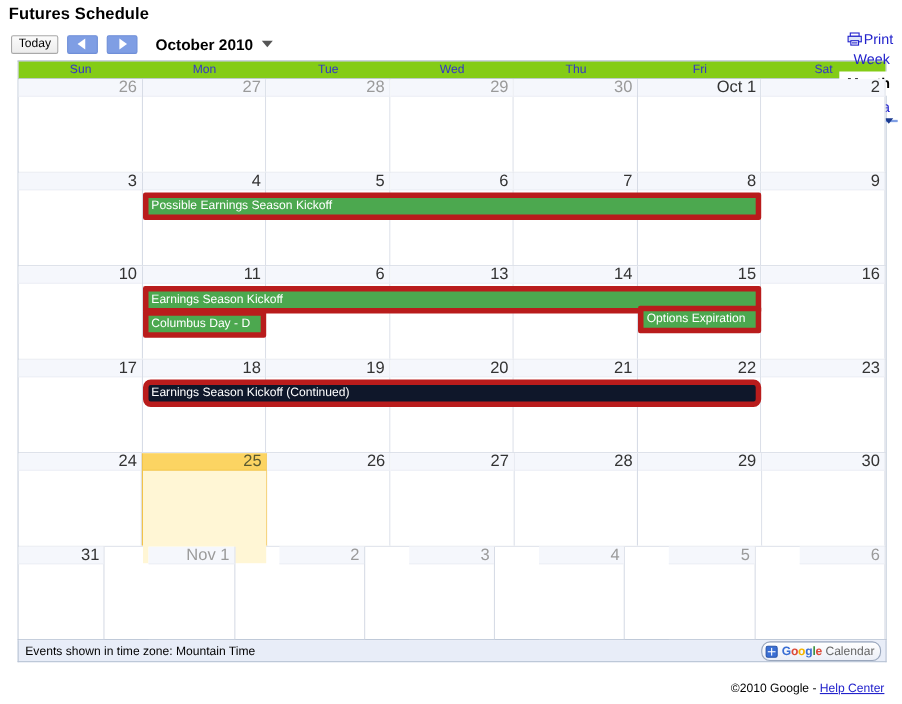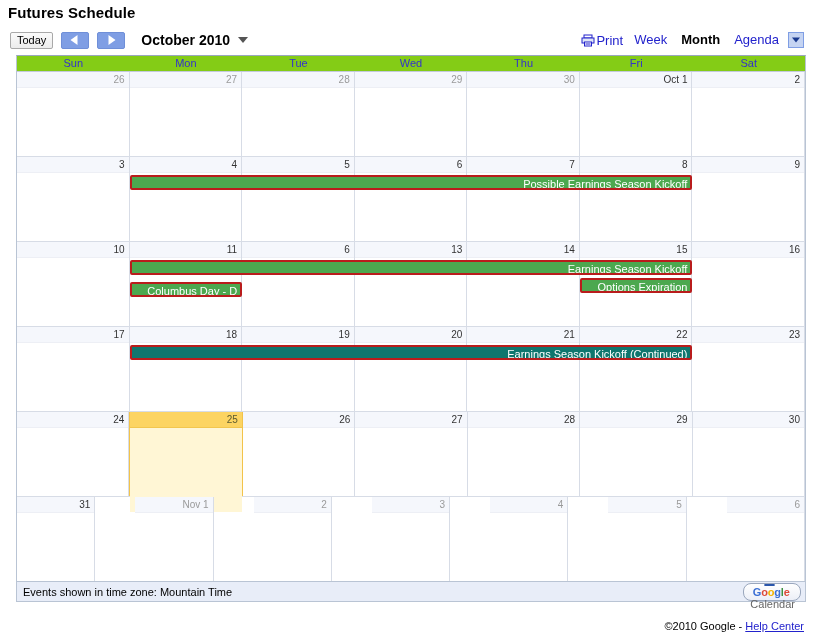--- a/index.html
+++ b/index.html
@@ -91,25 +91,26 @@
     width: 0;
     height: 0;
     border-left: 5px solid transparent;
     border-right: 5px solid transparent;
     border-top: 6px solid #555555;
     cursor: pointer;
   }
 
   .toolbar-right {
     position: absolute;
-    right: 16px;
+    right: 4px;
     top: 0;
     height: 24px;
     display: flex;
-    align-items: center;
+    align-items: flex-end;
+    flex-direction: column;
   }
   .print-link {
     display: flex;
     align-items: center;
     color: #2222cc;
     font-size: 13px;
     cursor: pointer;
     margin-right: 4px;
   }
   .printer-icon {
@@ -187,21 +188,21 @@
     position: relative;
     background: #ffffff;
   }
   .day-cell:last-child { border-right: none; }
 
   .day-head {
     height: 16px;
     line-height: 16px;
     text-align: right;
     padding-right: 4px;
-    font-size: 10px;
+    font-size: 15px;
     color: #333333;
     background: #f5f7fc;
     border-bottom: 1px solid #edeff5;
     box-sizing: border-box;
   }
   .day-cell.other .day-head { color: #9a9a9a; }
   .day-cell.today .day-head {
     background: #fcd462;
     color: #5a5a30;
     border-bottom: 1px solid #f2c64e;
@@ -216,34 +217,33 @@
   
   .events-layer {
     position: absolute;
     left: 0; right: 0;
     top: 16px;
     bottom: 0;
     pointer-events: none;
   }
   .event-bar {
     position: absolute;
-    height: 15px;
+    height: 25px;
     line-height: 15px;
     background: #4ca84f;
-    border: 2px solid #b91c1c;
+    border: 5px solid #b91c1c;
     color: #ffffff;
     font-size: 11px;
     padding: 0 3px;
     box-sizing: border-box;
     white-space: nowrap;
     overflow: hidden;
     border-radius: 2px;
     cursor: pointer;
     pointer-events: auto;
-    text-align: right;
   }
 
   
   .tz-bar {
     margin: 0 14px 0 16px;
     height: 20px;
     background: #e8edf8;
     border: 1px solid #b9c4d4;
     border-top: none;
     box-sizing: border-box;
@@ -260,21 +260,20 @@
     align-items: center;
     height: 16px;
     padding: 0 5px 0 3px;
     background: linear-gradient(#ffffff, #eceff7);
     border: 1px solid #9aa7bd;
     border-radius: 8px;
     cursor: pointer;
     position: absolute;
     right: 4px;
     top: 1px;
-    flex-direction: column;
   }
   .plus-box {
     width: 11px;
     height: 11px;
     background: #3b6fd4;
     border: 1px solid #2a56ab;
     border-radius: 2px;
     position: relative;
     margin-right: 4px;
     box-sizing: border-box;
@@ -478,21 +477,21 @@
         </div>
         <div class="day-cell">
           <div class="day-head">22</div>
           <div class="day-body"></div>
         </div>
         <div class="day-cell">
           <div class="day-head">23</div>
           <div class="day-body"></div>
         </div>
         <div class="events-layer">
-          <div class="event-bar" style="left: 14.2857%; width: 71.4286%; top: 2px; background: #0f766e;">Earnings Season Kickoff (Continued)</div>
+          <div class="event-bar" style="left: 14.2857%; width: 71.4286%; top: 2px; background: #0f172a; border-radius: 7px;">Earnings Season Kickoff (Continued)</div>
         </div>
       </div>
       <div class="week-row" style="height: 84px;">
         <div class="day-cell">
           <div class="day-head">24</div>
           <div class="day-body"></div>
         </div>
         <div class="day-cell today">
           <div class="day-head">25</div>
           <div class="day-body"></div>

